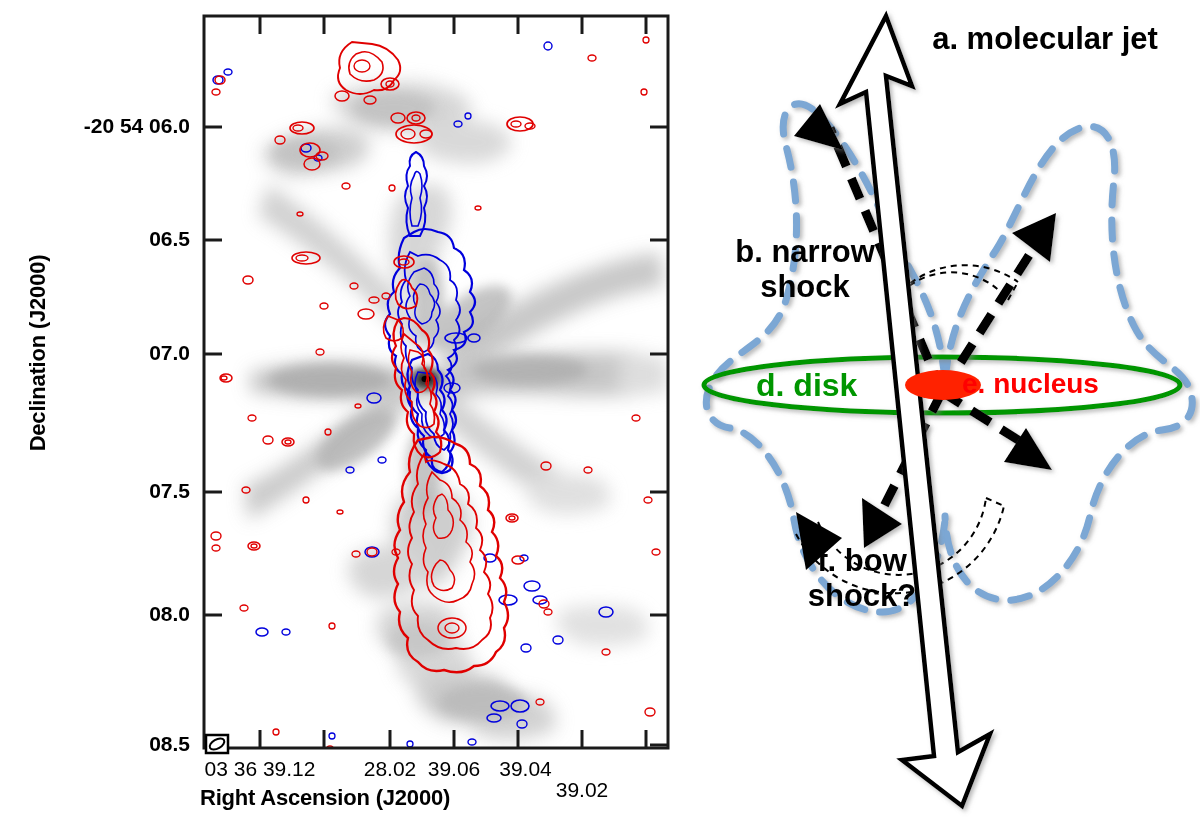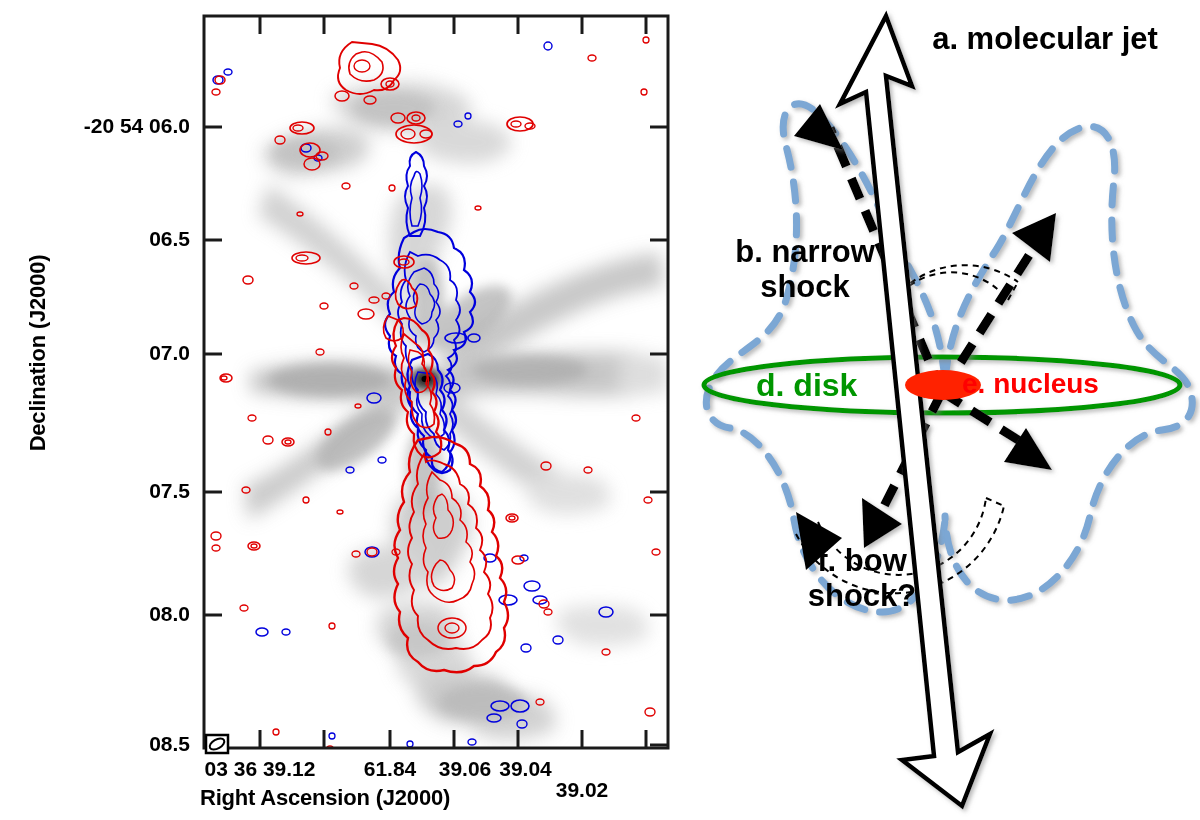--- a/index.html
+++ b/index.html
@@ -16,21 +16,21 @@
   }
   #ylabel-title{
     left:-72px;top:340px;width:220px;text-align:center;
     font-size:22px;transform:rotate(-90deg);transform-origin:center center;
   }
   #xlabel-title{
     left:200px;top:785px;width:470px;text-align:left;font-size:22px;
   }
   .ytick-label{position:absolute;font-size:21px;font-weight:bold;
     text-align:right;white-space:nowrap;color:#000;}
-  .xtick-label{position:absolute;font-size:21px;font-weight:bold;
+  .xtick-label{position:absolute;font-size:21px;font-weight:normal;
     text-align:center;white-space:nowrap;color:#000;}
 
   
   #right-panel{position:absolute;left:690px;top:0;width:510px;height:820px;}
   .cart-label{position:absolute;font-weight:bold;line-height:1.12;text-align:center;}
   #lbl-jet{left:240px;top:22px;width:230px;font-size:31px;color:#000;}
   #lbl-wind{left:10px;top:235px;width:210px;font-size:31px;color:#000;}
   #lbl-bow{left:82px;top:535px;width:180px;font-size:31px;color:#000;margin-top:9px;}
   #lbl-cocoon{left:345px;top:470px;width:160px;font-size:26px;
     color:#2E5F96;font-style:italic;}
@@ -48,22 +48,22 @@
     <div class="axis-label" id="xlabel-title">Right Ascension (J2000)</div>
 
     <div class="ytick-label" style="left:-10px;top:114px;width=0;width:200px;">-20 54 06.0</div>
     <div class="ytick-label" style="left:-10px;top:227px;width:200px;">06.5</div>
     <div class="ytick-label" style="left:-10px;top:341px;width:200px;">07.0</div>
     <div class="ytick-label" style="left:-10px;top:479px;width:200px;">07.5</div>
     <div class="ytick-label" style="left:-10px;top:602px;width:200px;">08.0</div>
     <div class="ytick-label" style="left:-10px;top:732px;width:200px;">08.5</div>
 
     <div class="xtick-label" style="left:150px;top:757px;width:220px;">03 36 39.12</div>
-    <div class="xtick-label" style="left:330px;top:757px;width:120px;">61.84</div>
-    <div class="xtick-label" style="left:394px;top:757px;width:120px;padding-left:11px;">39.06</div>
+    <div class="xtick-label" style="left:330px;top:757px;width:120px;">28.02</div>
+    <div class="xtick-label" style="left:394px;top:757px;width:120px;">39.06</div>
     <div class="xtick-label" style="left:458px;top:757px;width:135px;">39.04</div>
     <div class="xtick-label" style="left:522px;top:778px;width:120px;">39.02</div>
 
     <svg width="690" height="820" viewBox="0 0 690 820" style="position:absolute;left:0;top:0;">
       <defs>
         <clipPath id="frameClip">
             <rect x="204" y="16" width="464" height="732"></rect>
           </clipPath>
         <filter id="blurA" x="-40%" y="-40%" width="180%" height="180%">
           <feGaussianBlur stdDeviation="6"></feGaussianBlur>

